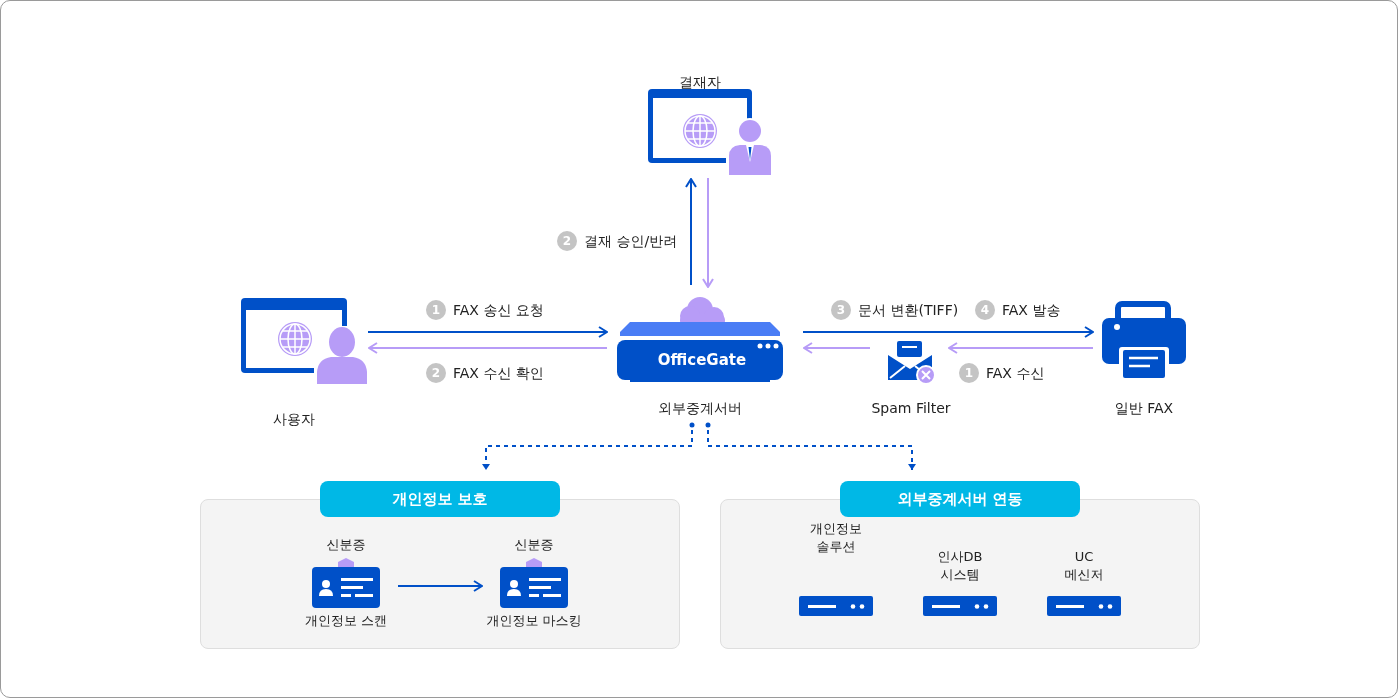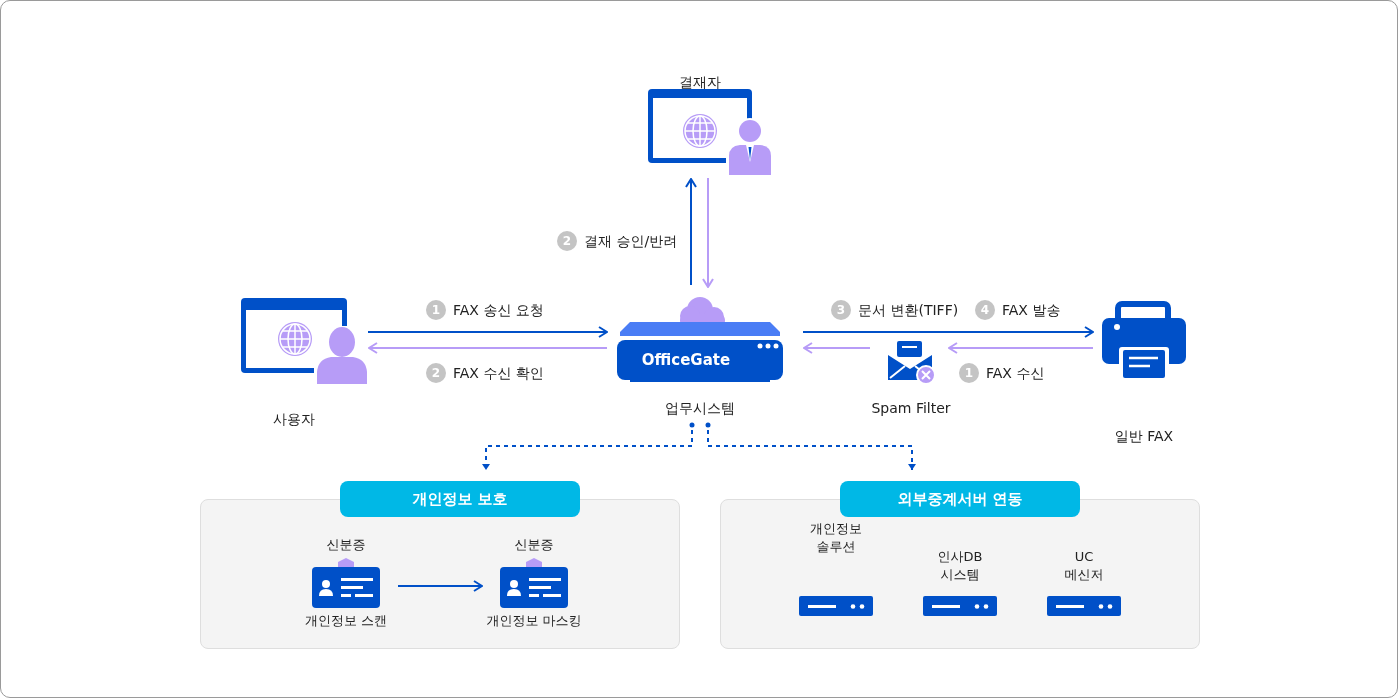--- a/index.html
+++ b/index.html
@@ -13,21 +13,21 @@
   .pill{position:absolute;background:#00b8e6;color:#fff;font-weight:bold;font-size:15px;border-radius:8px;text-align:center;line-height:36px;height:36px;}
   .sm{position:absolute;font-size:13px;color:#222;text-align:center;line-height:18px;transform:translateX(-50%);white-space:nowrap;}
 </style>
 </head>
 <body>
 
 <div class="frame"></div>
 
 <div class="panel" style="left:200px;top:499px;width:480px;height:150px;"></div>
 <div class="panel" style="left:720px;top:499px;width:480px;height:150px;"></div>
-<div class="pill" style="left:320px;top:481px;width:240px;margin-left:20px;">개인정보 보호</div>
+<div class="pill" style="left:320px;top:481px;width:240px;">개인정보 보호</div>
 <div class="pill" style="left:840px;top:481px;width:240px;">외부중계서버 연동</div>
 
 <svg class="main" width="1400" height="700" viewBox="0 0 1400 700">
   <defs>
     <marker id="ab" markerWidth="10" markerHeight="12" refX="9" refY="6" orient="auto" markerUnits="userSpaceOnUse">
       <path d="M1,1 L9,6 L1,11" fill="none" stroke="#0050c8" stroke-width="2"></path>
     </marker>
     <marker id="ap" markerWidth="10" markerHeight="12" refX="9" refY="6" orient="auto" markerUnits="userSpaceOnUse">
       <path d="M1,1 L9,6 L1,11" fill="none" stroke="#b79cf7" stroke-width="2"></path>
     </marker>
@@ -159,27 +159,27 @@
       <circle cx="63" cy="10.5" r="2.3" fill="#fff"></circle>
   </g>
   <g transform="translate(1047,596)">
     <rect width="74" height="20" rx="2" fill="#0050c8"></rect>
     <rect x="9" y="9" width="28" height="3" fill="#fff"></rect>
     <circle cx="54" cy="10.5" r="2.3" fill="#fff"></circle>
       <circle cx="63" cy="10.5" r="2.3" fill="#fff"></circle>
   </g>
 </svg>
 
-<div style="position:absolute;left:617px;top:350px;width:138px;text-align:center;color:#fff;font-weight:bold;font-size:15px;line-height:20px;">OfficeGate</div>
+<div style="position:absolute;left:617px;top:350px;width:138px;text-align:center;color:#fff;font-weight:bold;font-size:15px;line-height:20px;padding-left:16px;">OfficeGate</div>
 
 <div class="lbl" style="left:700px;top:56px;margin-top:16px;">결재자</div>
 <div class="lbl" style="left:294px;top:409px;">사용자</div>
-<div class="lbl" style="left:700px;top:398px;">업무시스템</div>
+<div class="lbl" style="left:700px;top:398px;">외부중계서버</div>
 <div class="lbl" style="left:911px;top:398px;">Spam Filter</div>
-<div class="lbl" style="left:1144px;top:398px;margin-top:28px;">일반 FAX</div>
+<div class="lbl" style="left:1144px;top:398px;">일반 FAX</div>
 
 <div class="step" style="left:557px;top:231px;">
   <span class="num">2</span>
   <span>결재 승인/반려</span>
 </div>
 <div class="step" style="left:426px;top:300px;">
   <span class="num">1</span>
   <span>FAX 송신 요청</span>
 </div>
 <div class="step" style="left:426px;top:363px;">

